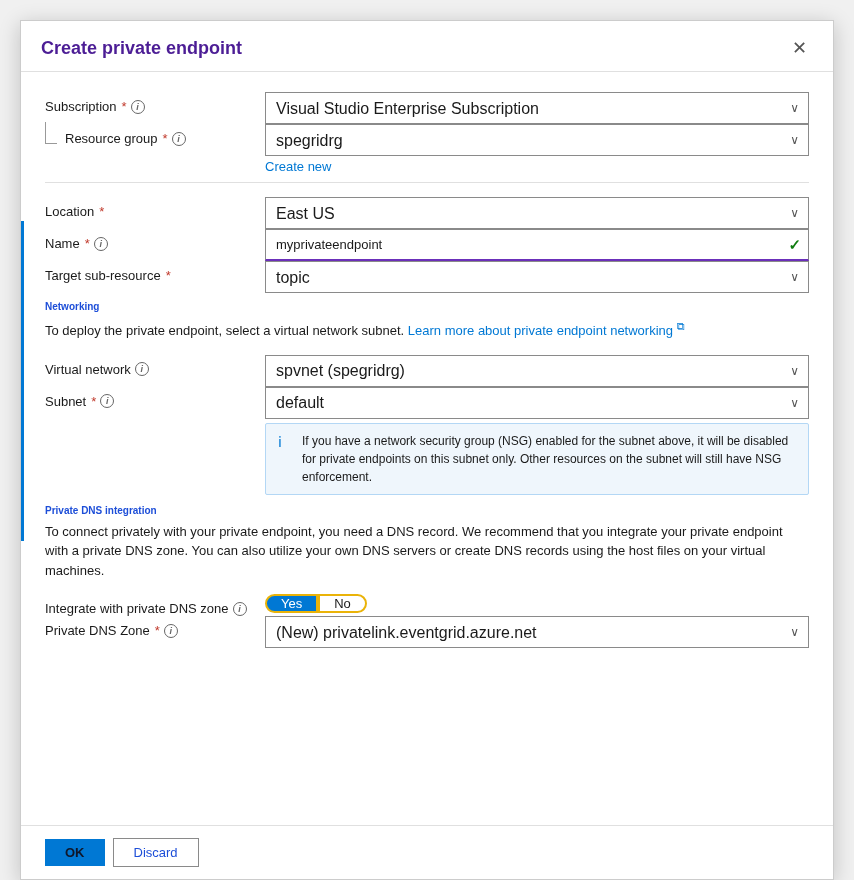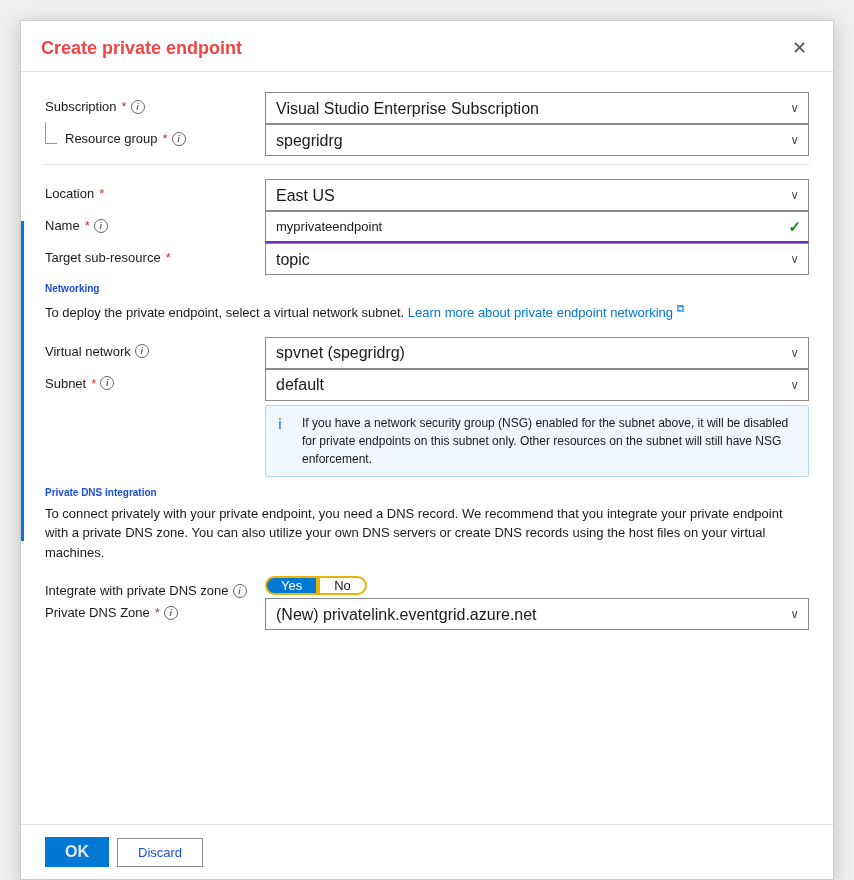--- a/index.html
+++ b/index.html
@@ -26,21 +26,21 @@
     .dialog-header {
       display: flex;
       justify-content: space-between;
       align-items: center;
       padding: 16px 20px 12px 20px;
       border-bottom: 1px solid #e0e0e0;
     }
     .dialog-title {
       font-size: 18px;
       font-weight: 600;
-      color: #ef4444;
+      color: #4c1d95;
     }
     .close-btn {
       background: none;
       border: none;
       font-size: 18px;
       cursor: pointer;
       color: #555;
       padding: 2px 6px;
       line-height: 1;
     }
@@ -213,24 +213,24 @@
     }
     .dialog-footer {
       padding: 12px 24px;
       border-top: 1px solid #e0e0e0;
       display: flex;
       gap: 8px;
       align-items: center;
     }
     .btn-ok {
       background: #0078d4;
-      color: #e5e5e5;
+      color: #0f172a;
       border: none;
       padding: 6px 20px;
-      font-size: 16px;
+      font-size: 13px;
       cursor: pointer;
       font-weight: 600;
     }
     .btn-discard {
       background: #fff;
       color: #1d4ed8;
       border: 1px solid #8a8a8a;
       padding: 6px 20px;
       font-size: 13px;
       cursor: pointer;
@@ -292,20 +292,21 @@
         <span>Resource group</span>
         <span class="required">*</span>
         <span class="info-icon">i</span>
       </div>
       <div class="form-control-wrap">
         <div class="select-wrapper">
           <select class="form-select">
             <option>spegridrg</option>
           </select>
         </div>
+        <a href="#" class="create-new-link">Create new</a>
       </div>
     </div>
 
     <hr class="section-divider">
 
     <div class="form-row">
       <div class="form-label">
         <span>Location</span>
         <span class="required">*</span>
       </div>

